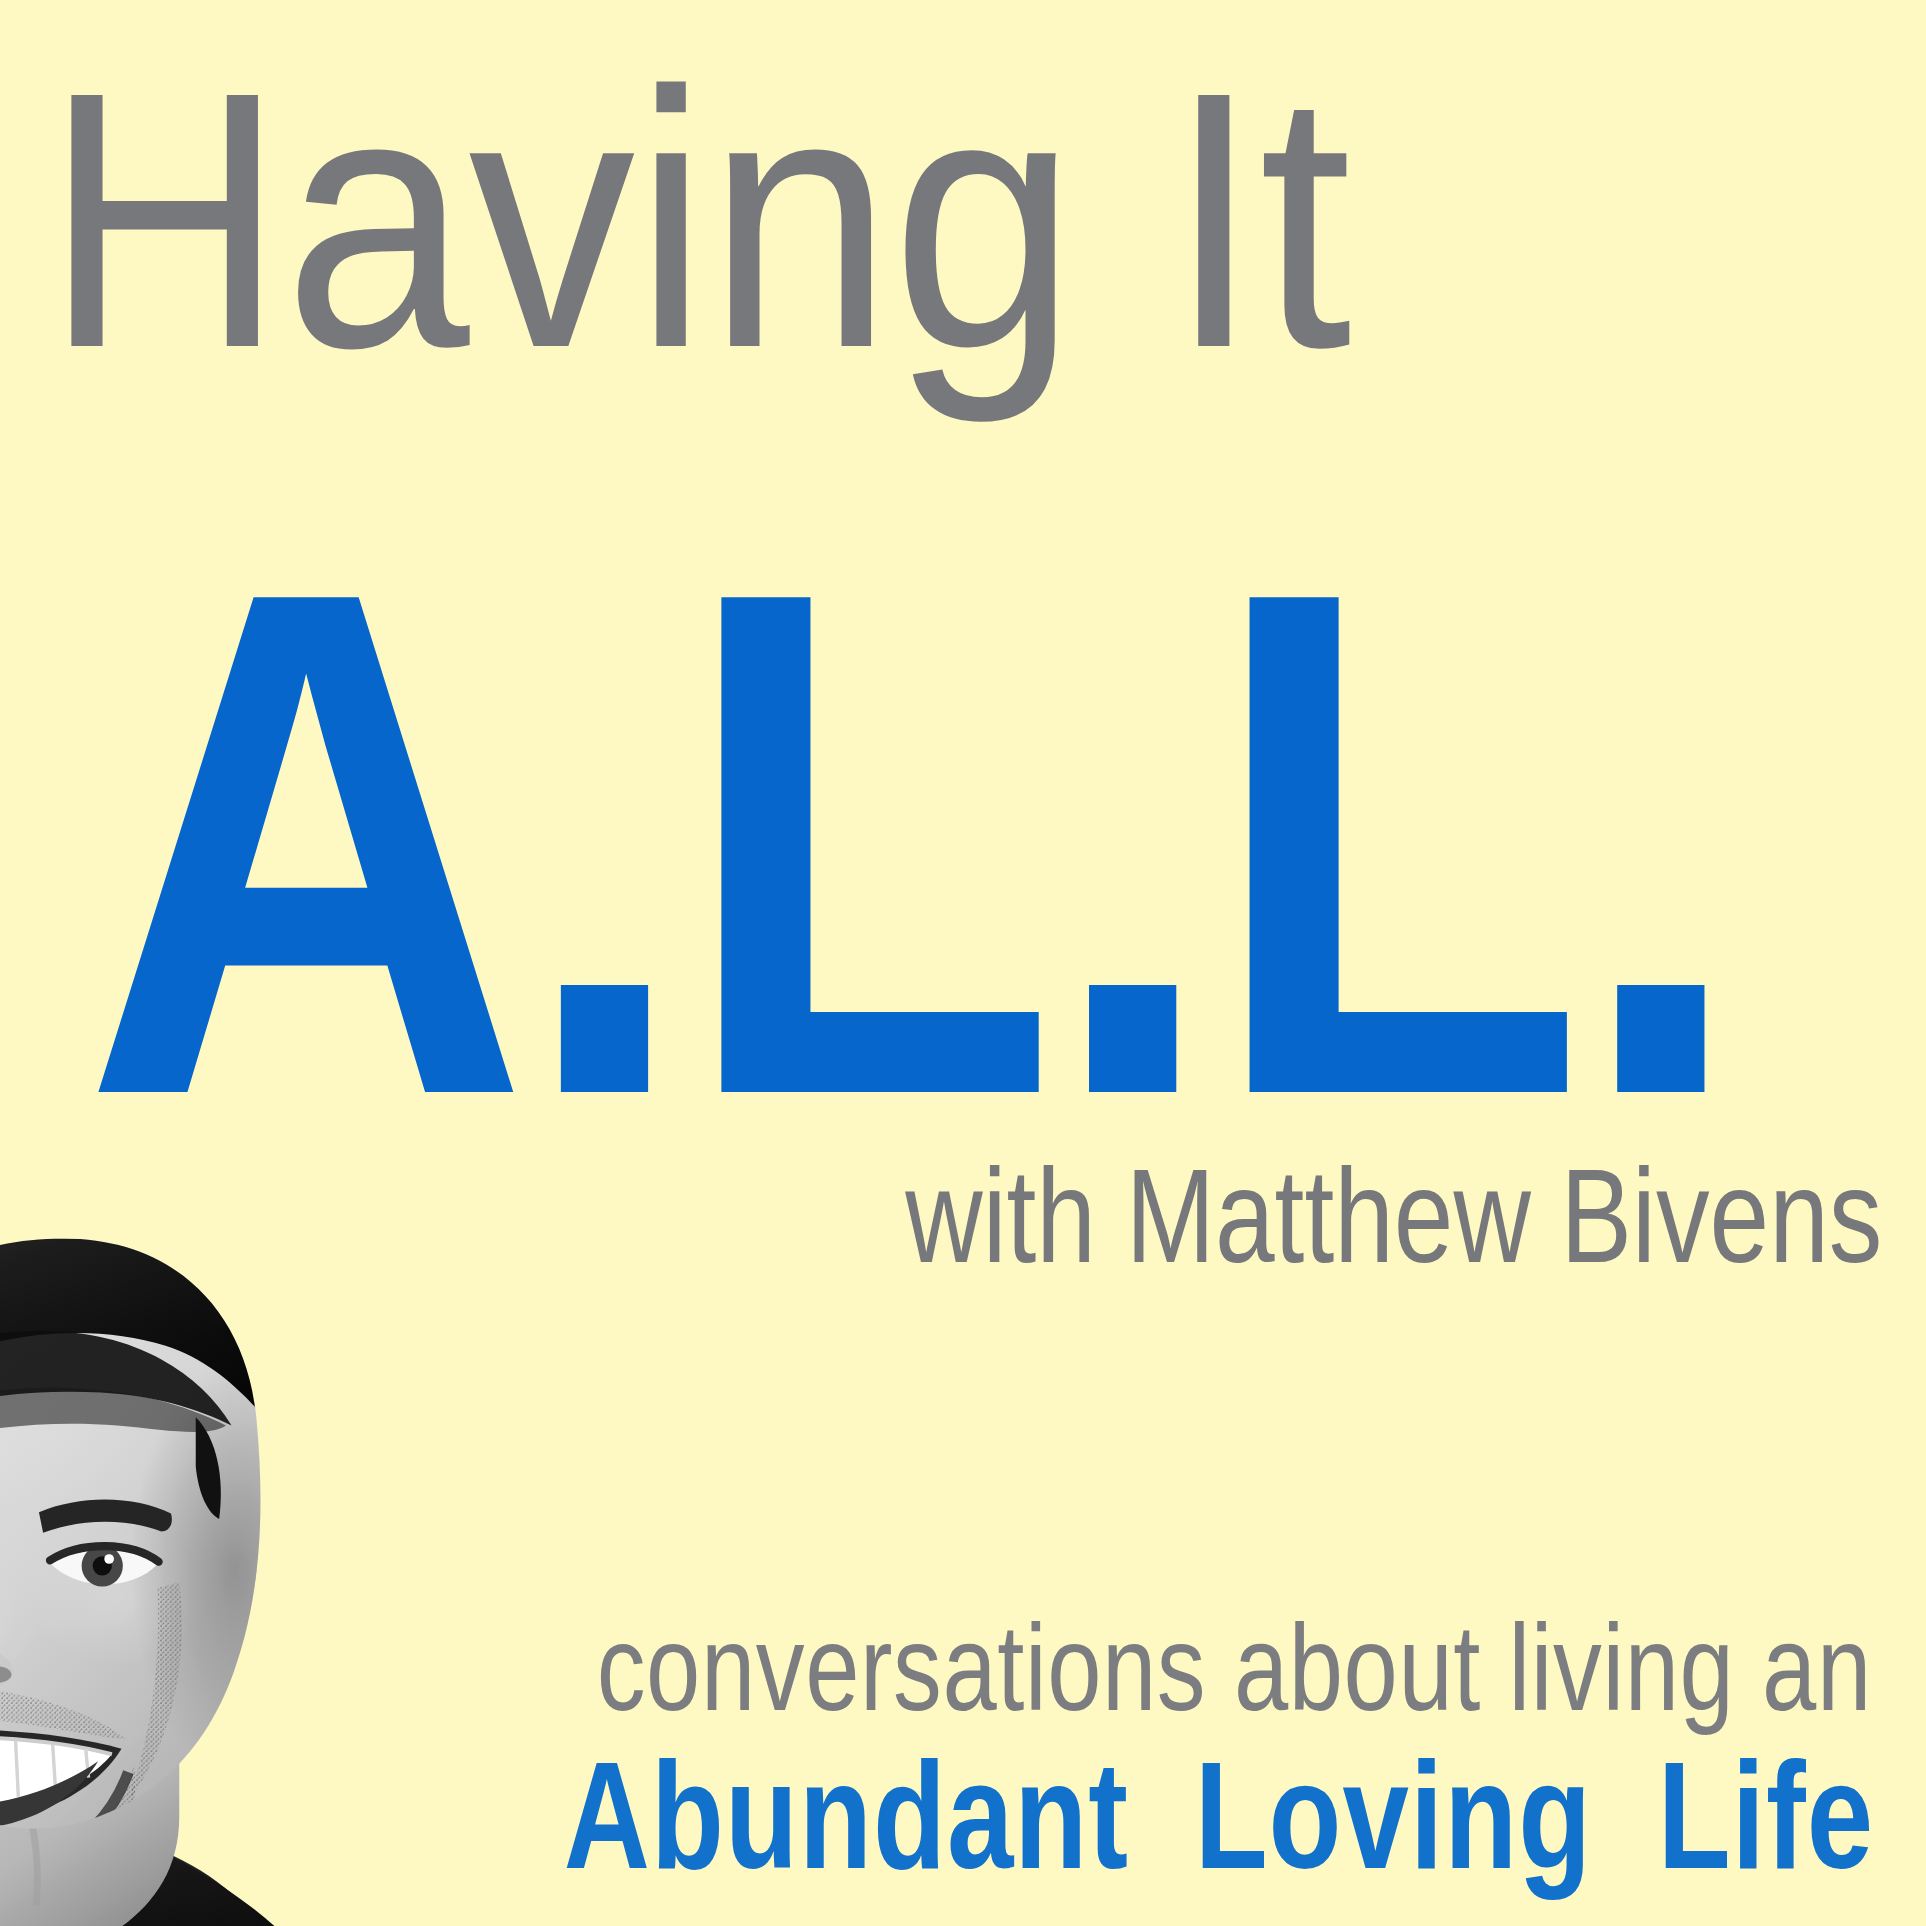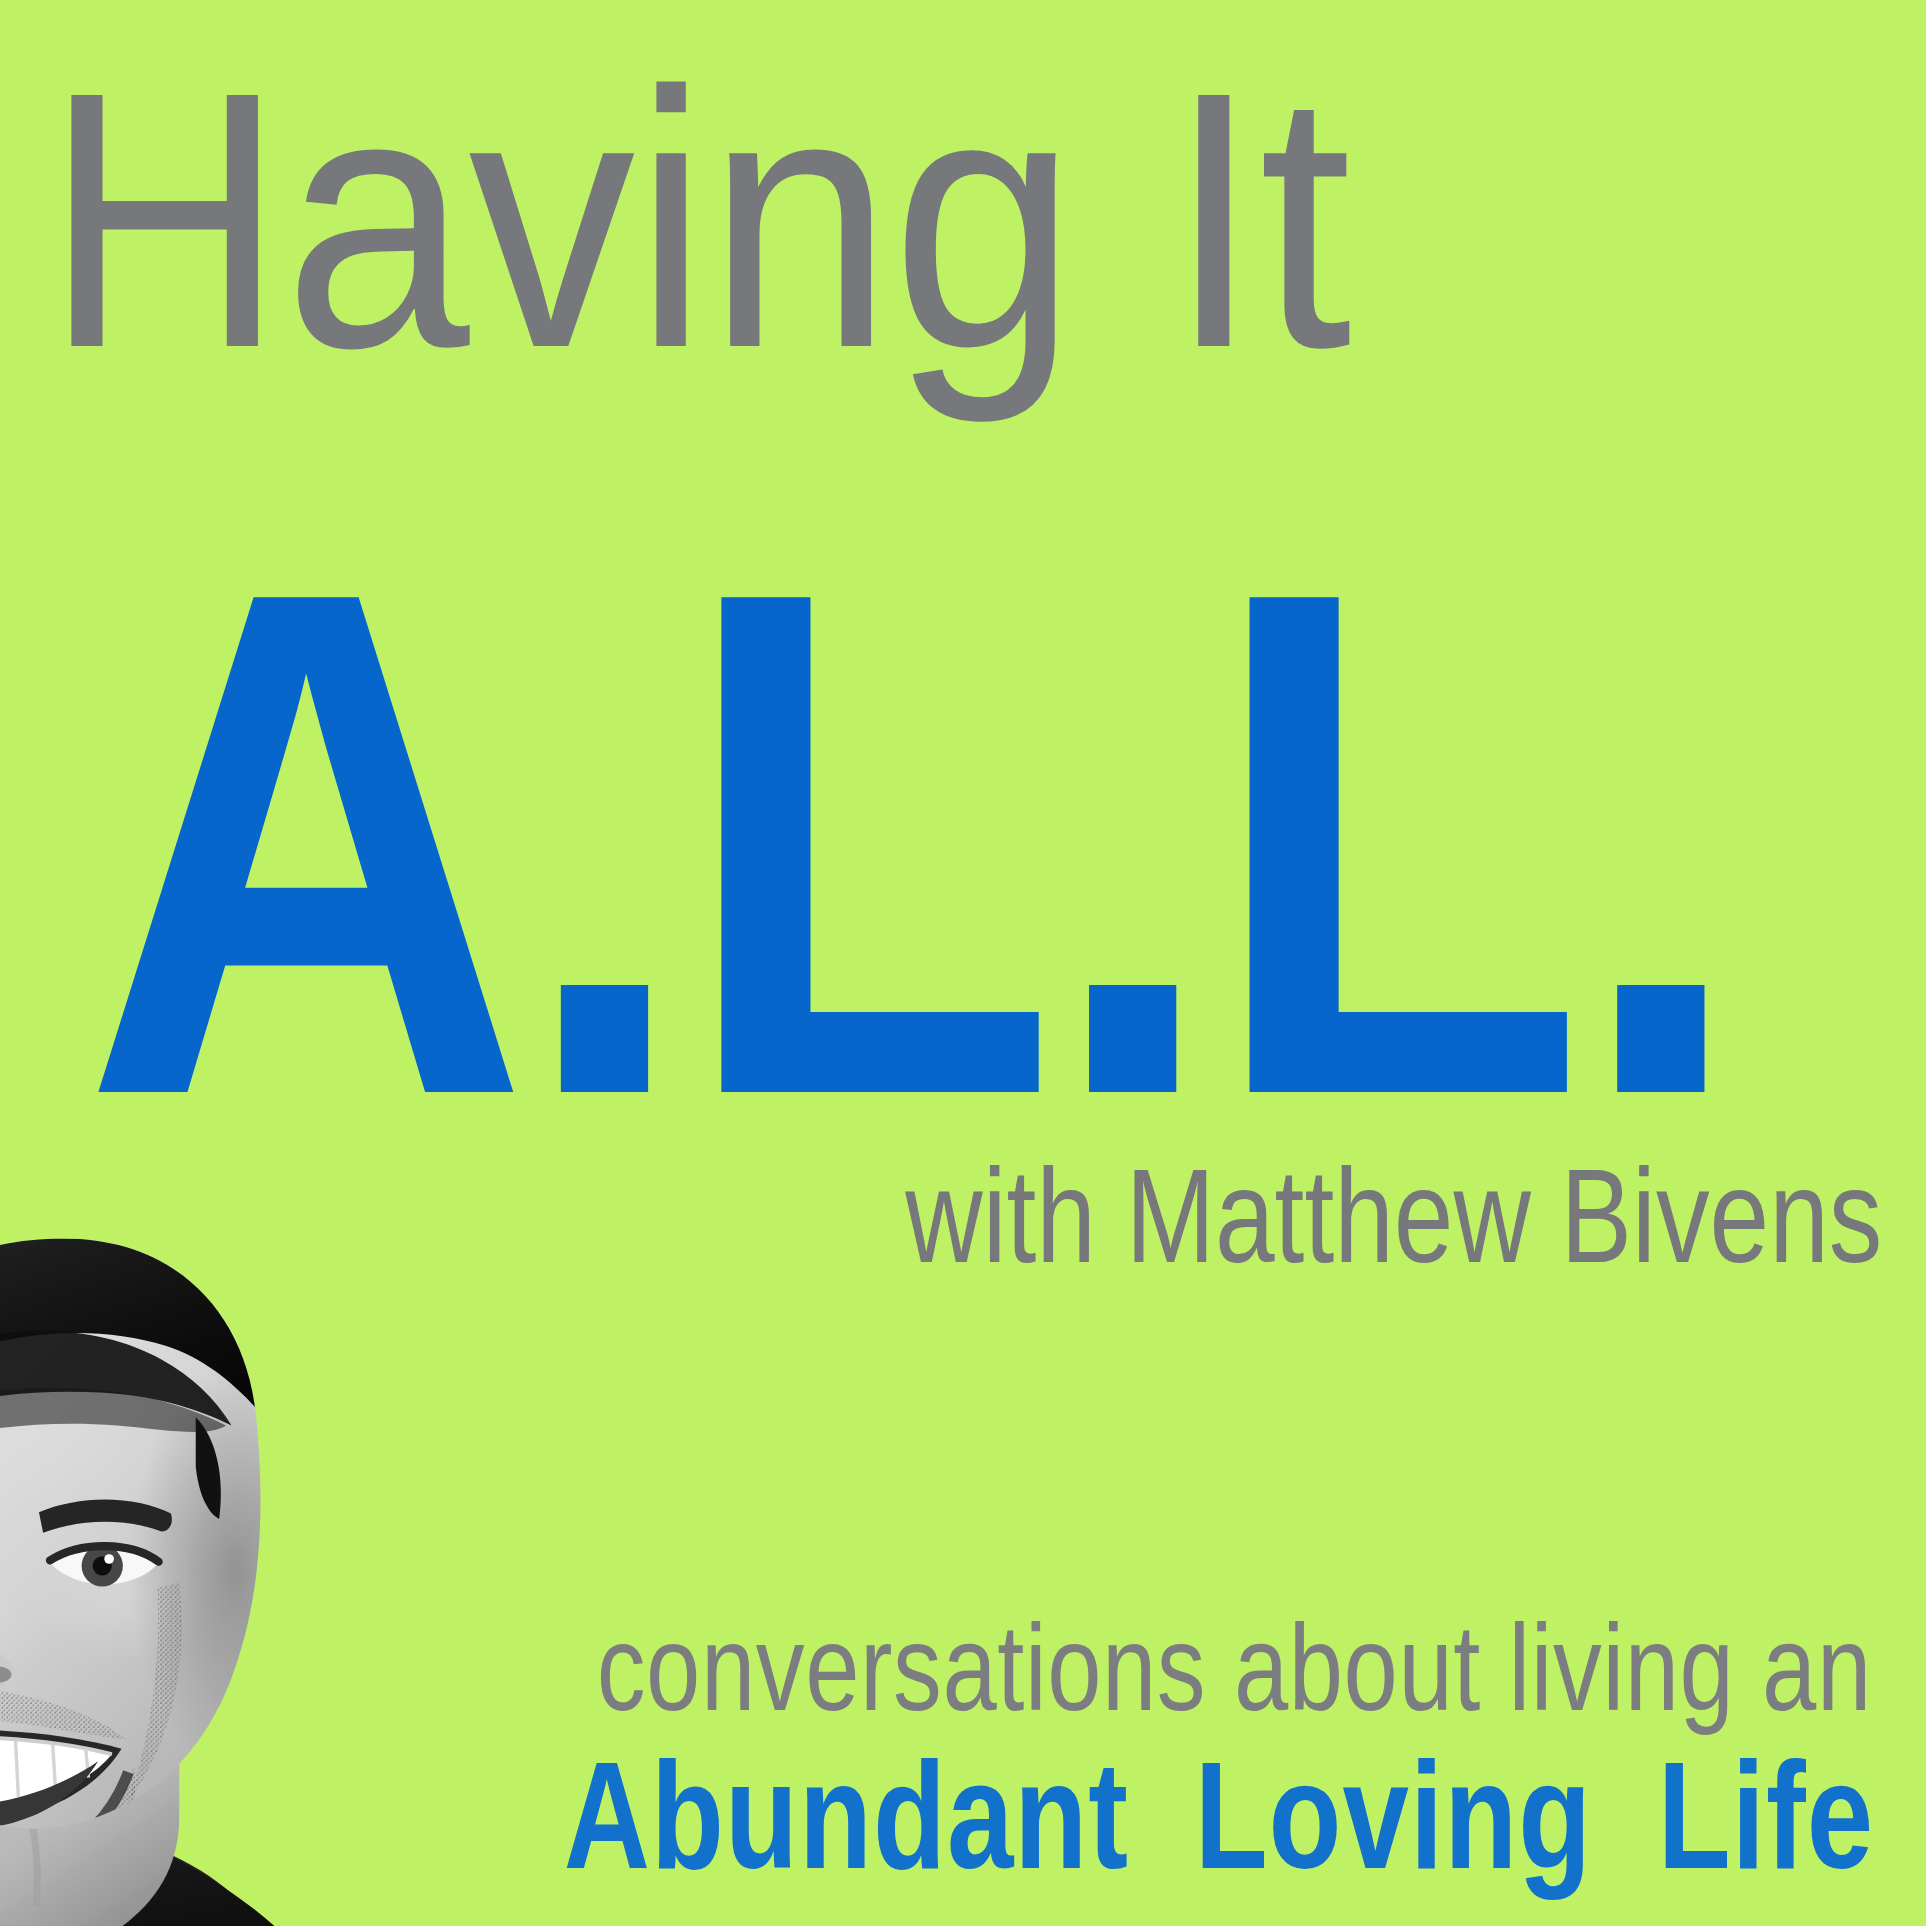--- a/index.html
+++ b/index.html
@@ -4,21 +4,21 @@
 <style>
   html, body {
     margin: 0;
     padding: 0;
     background: #ffffff;
   }
   #cover {
     position: relative;
     width: 1926px;
     height: 1926px;
-    background: #bef264;
+    background: #fef9c3;
     overflow: hidden;
     font-family: "Liberation Sans", "DejaVu Sans", sans-serif;
   }
 
   
   #title-line1 {
     position: absolute;
     left: 44px;
     top: 41px;
     width: 1844px;

